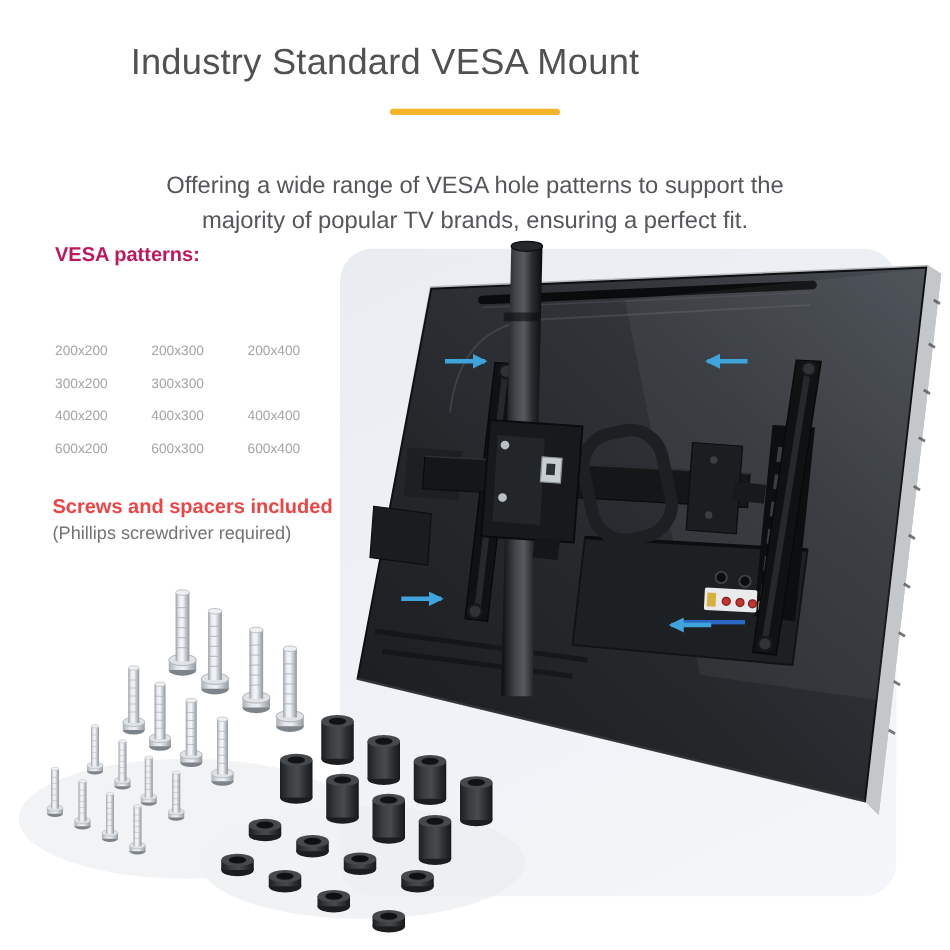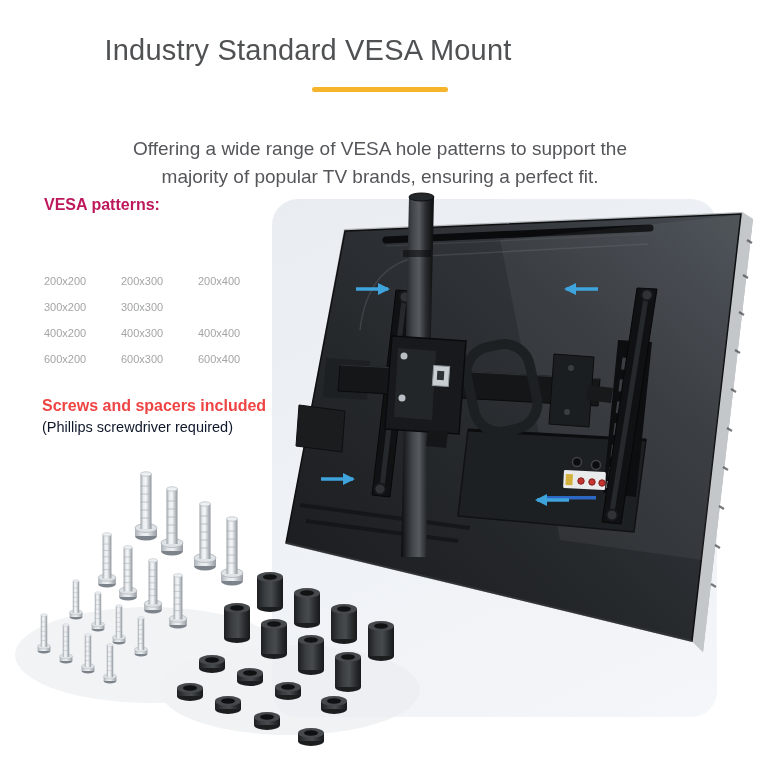--- a/index.html
+++ b/index.html
@@ -27,21 +27,21 @@
   }
   .vesa-grid{
     left:44px;top:220px;display:grid;
     grid-template-columns:77px 77px 77px;
     font-size:11px;line-height:26px;color:#a4a5a7;margin-top:48px;
   }
   .hw-title{
     left:42px;top:397px;font-size:16px;font-weight:700;color:#ef4444;
   }
   .hw-note{
-    left:42px;top:419px;font-size:14.5px;color:#0f172a;
+    left:42px;top:419px;font-size:14.5px;color:#737373;
   }
   .card{
     left:272px;top:199px;width:445px;height:518px;border-radius:26px;
     background:linear-gradient(155deg,#e9edf2 0%,#eff2f6 55%,#f4f6f9 100%);
   }
   svg.figure{left:0;top:0;pointer-events:none;}
 </style>
 </head>
 <body>
 <div id="stage">

